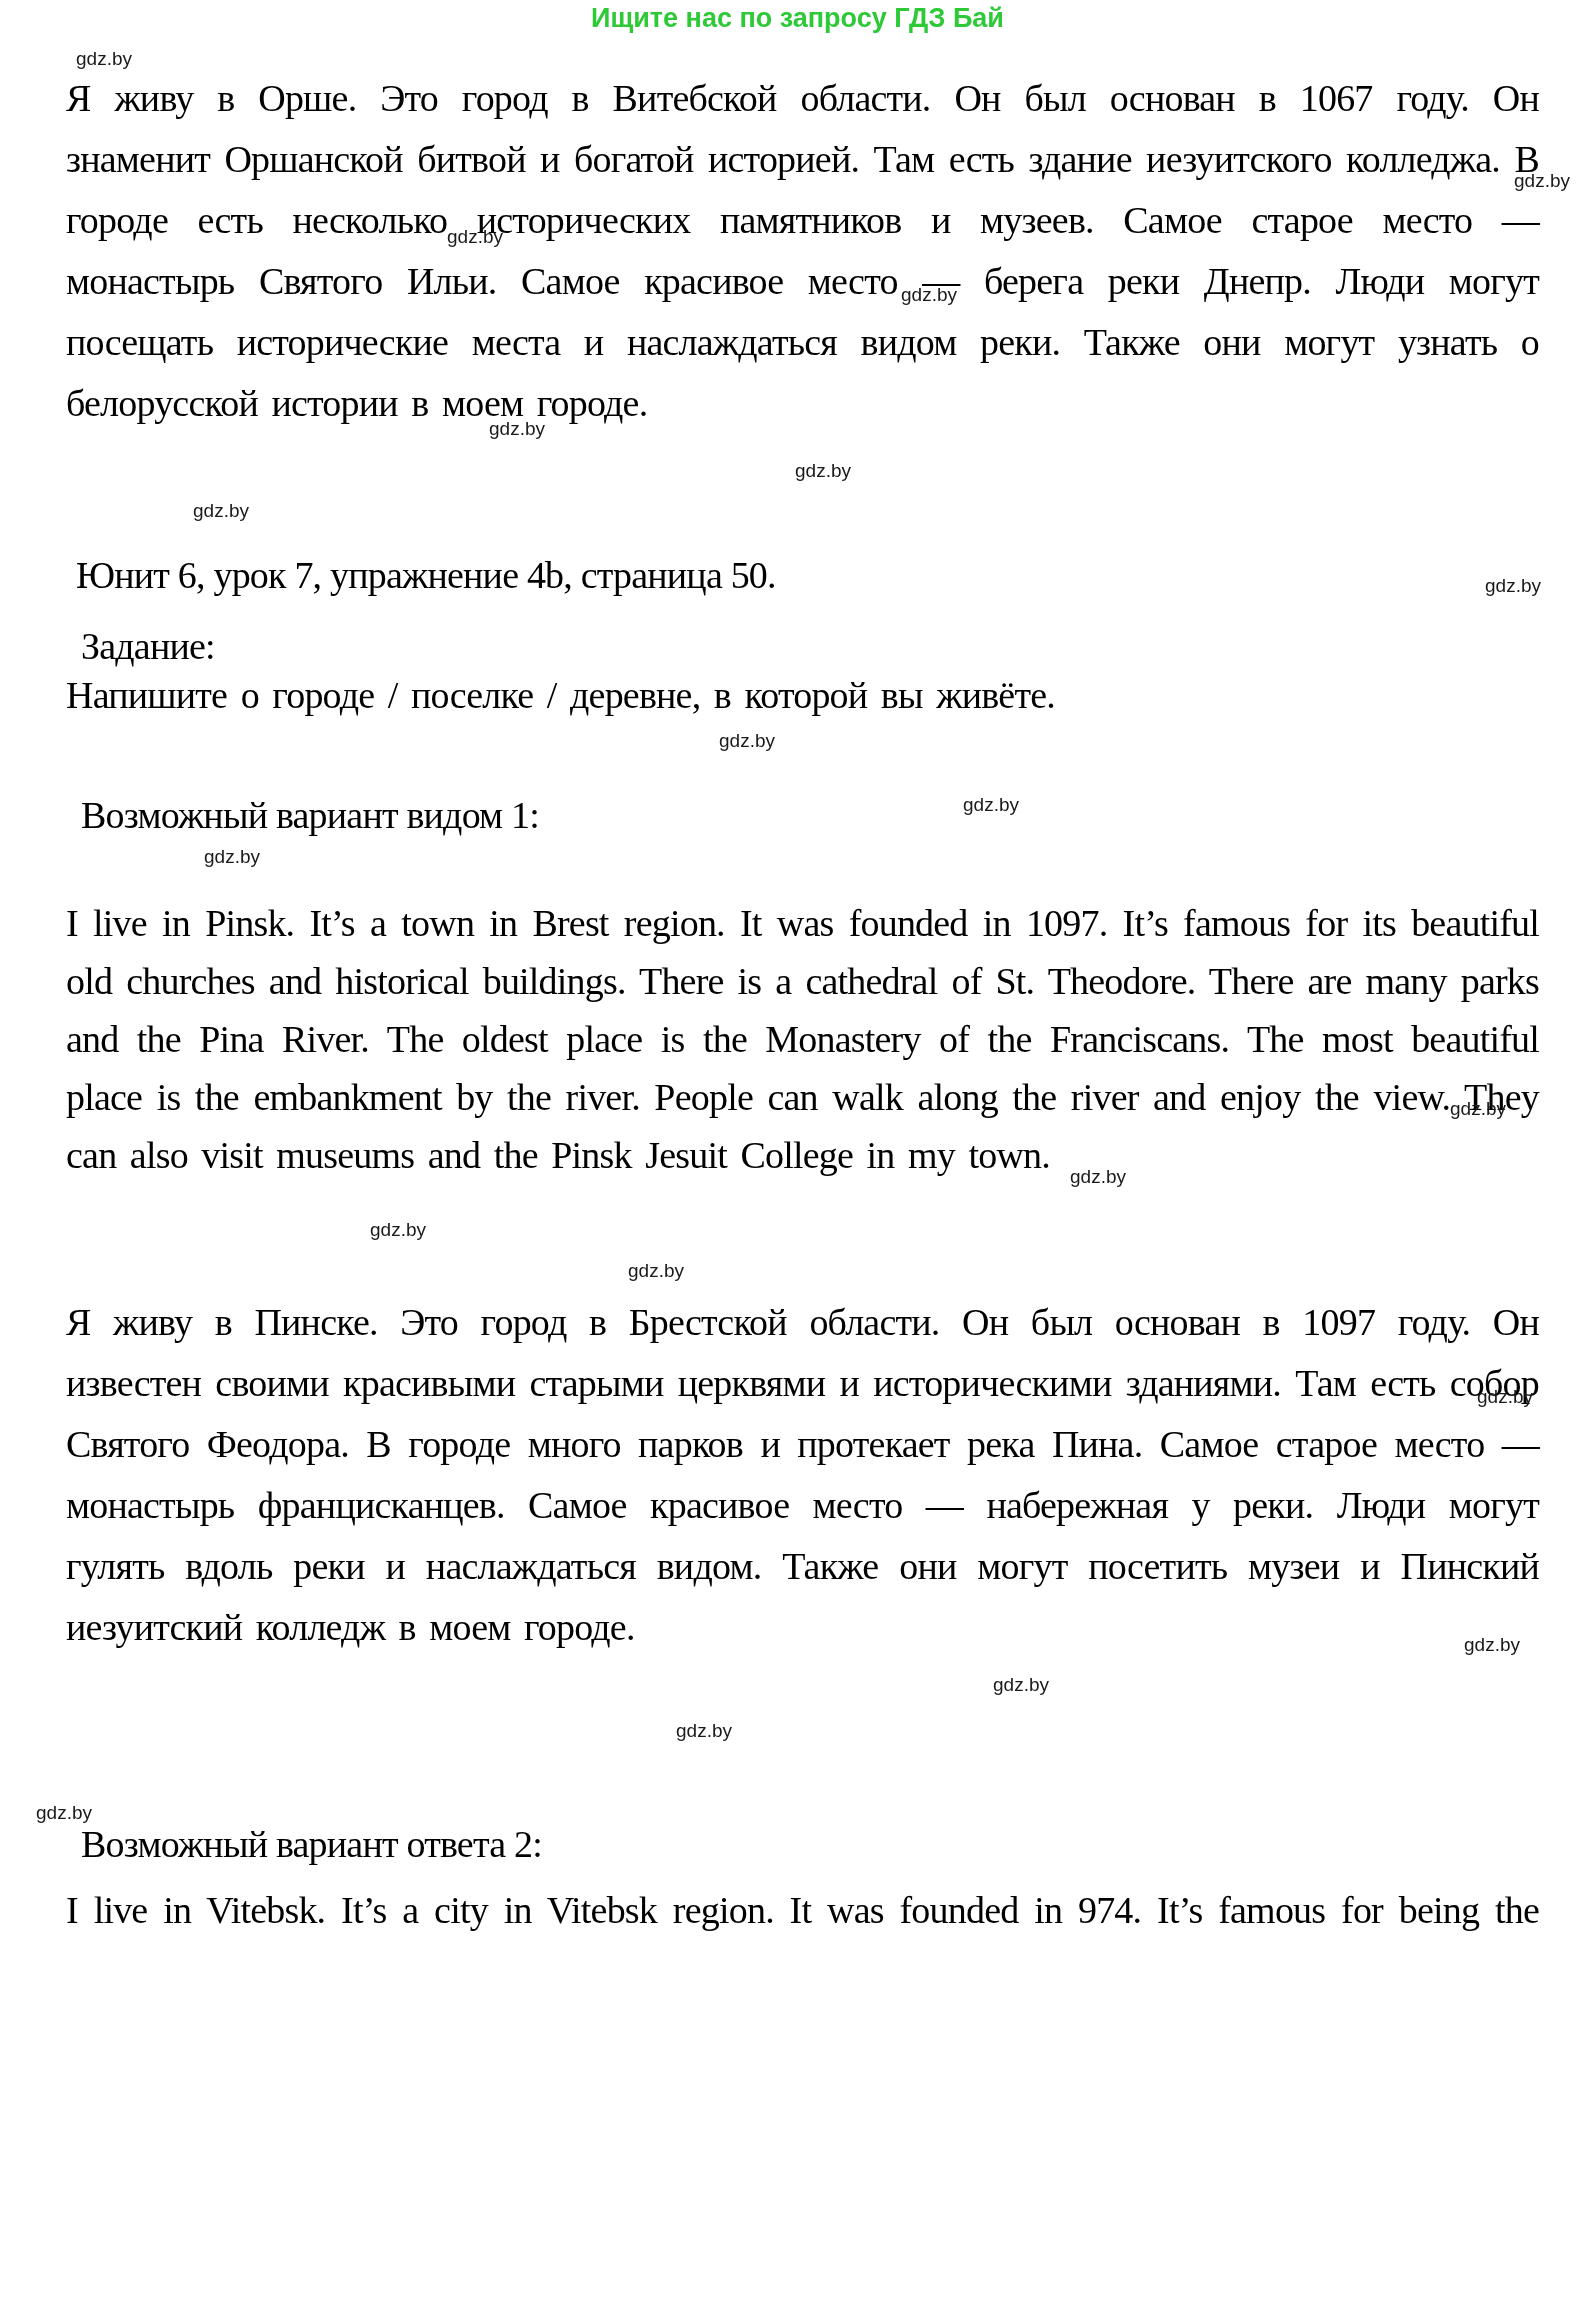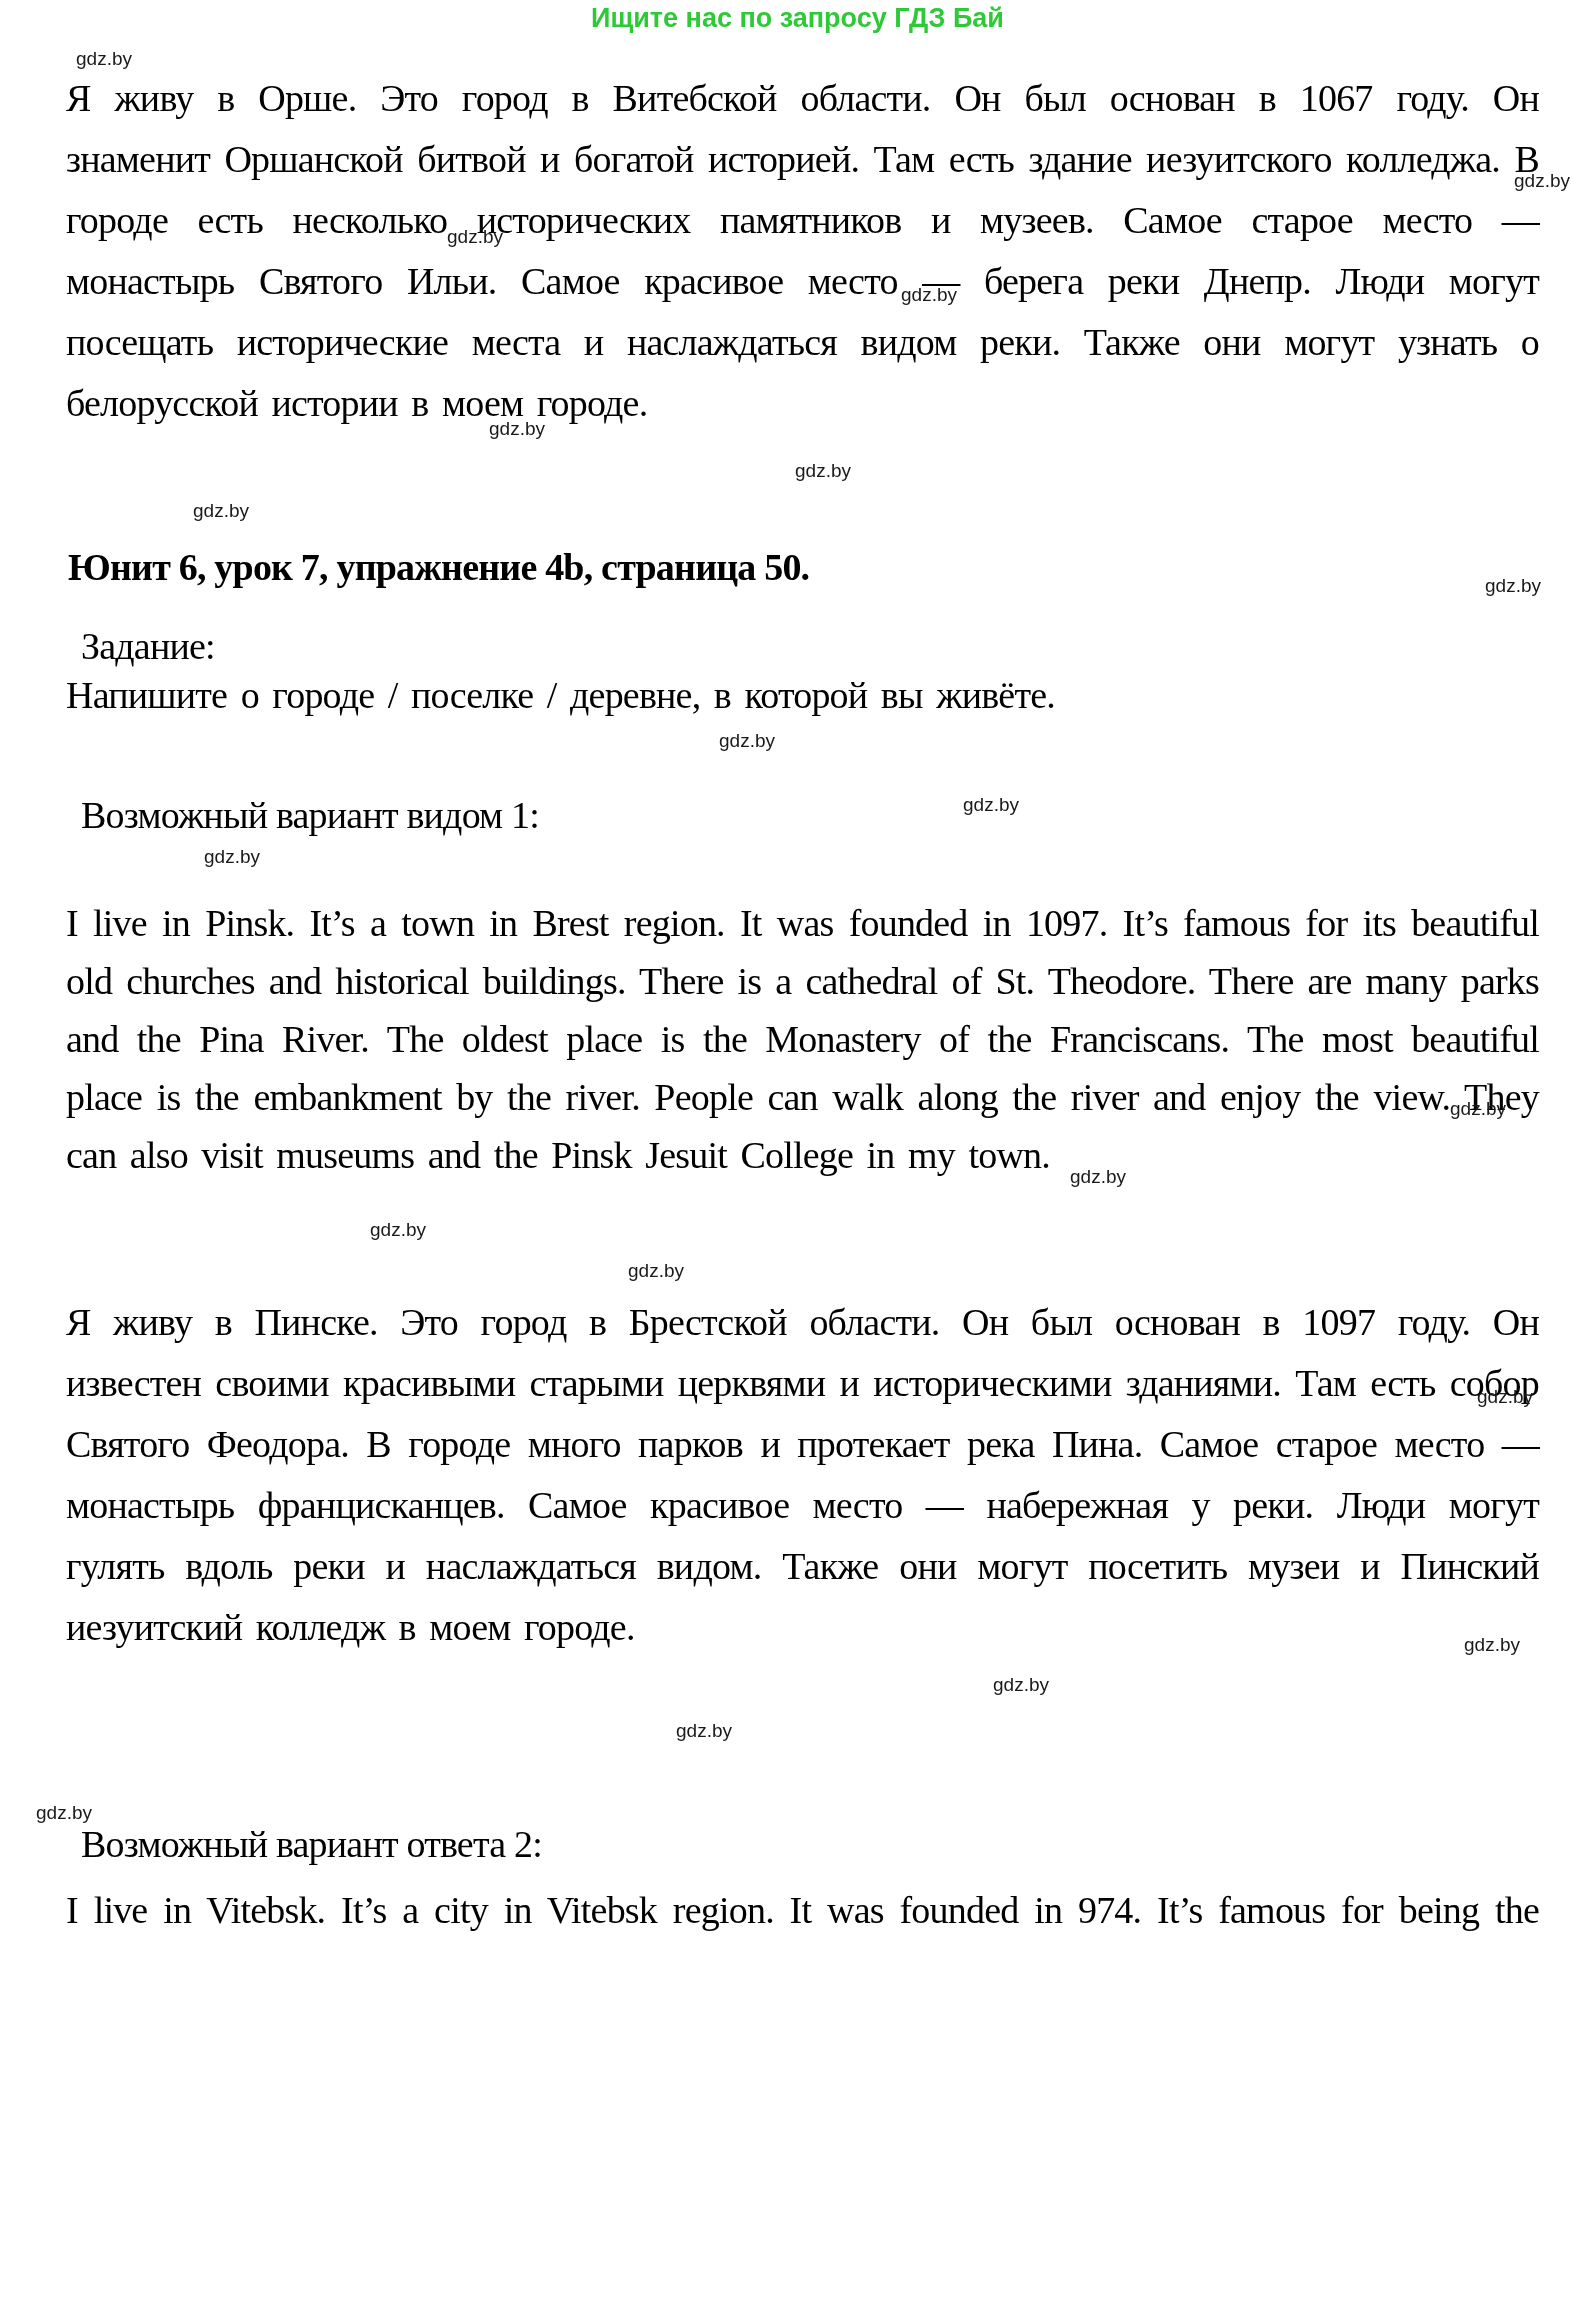--- a/index.html
+++ b/index.html
@@ -31,23 +31,23 @@
     letter-spacing: -0.8px;
     text-align: justify;
     word-spacing: 4.8px;
   }
   .ru { line-height: 61px; }
   .en { line-height: 58px; }
   .single { text-align: left; }
   .heading {
     position: absolute;
     left: 64px;
-    margin: 4px;
+    margin: 12px;
     font-size: 38px;
-    font-weight: bold;
+    font-weight: normal;
     letter-spacing: -0.8px;
   }
   .label {
     position: absolute;
     left: 64px;
     margin: 17px;
     font-size: 38px;
     letter-spacing: -0.8px;
   }
   .wm {

